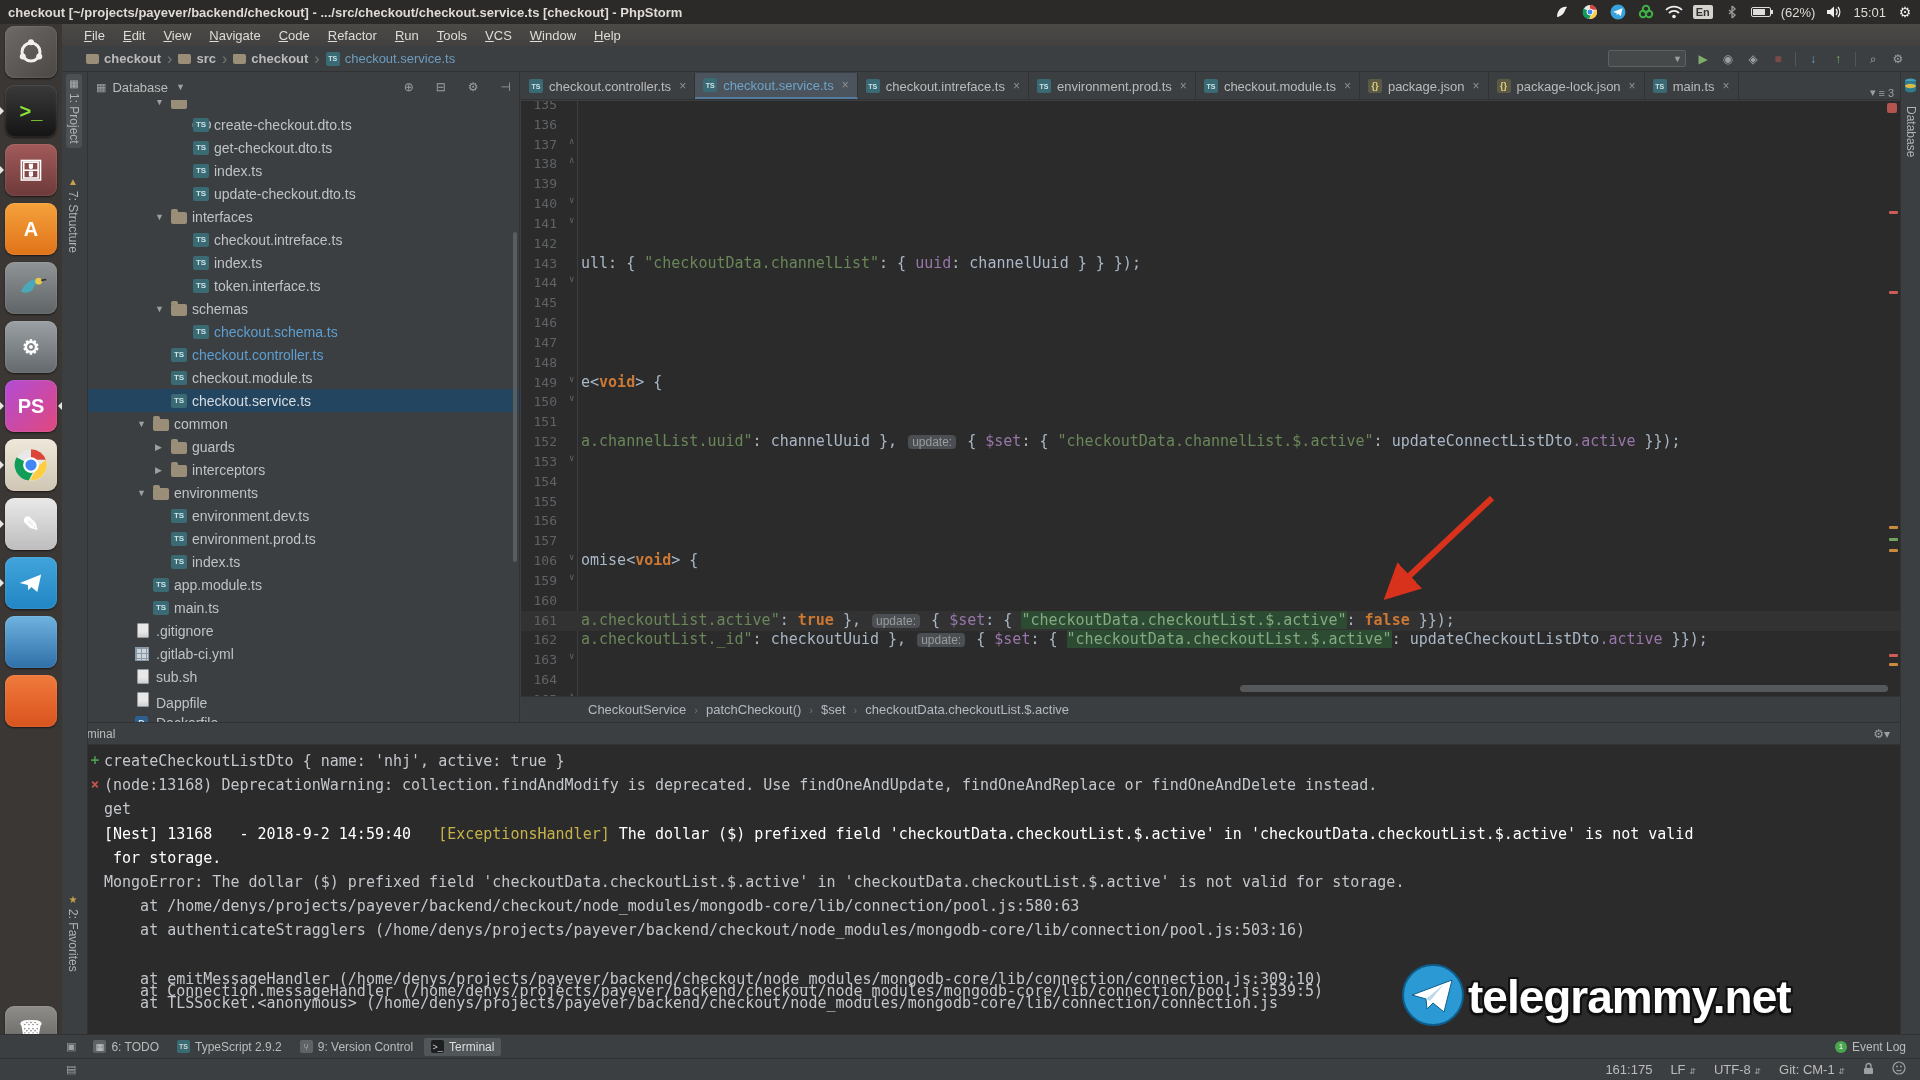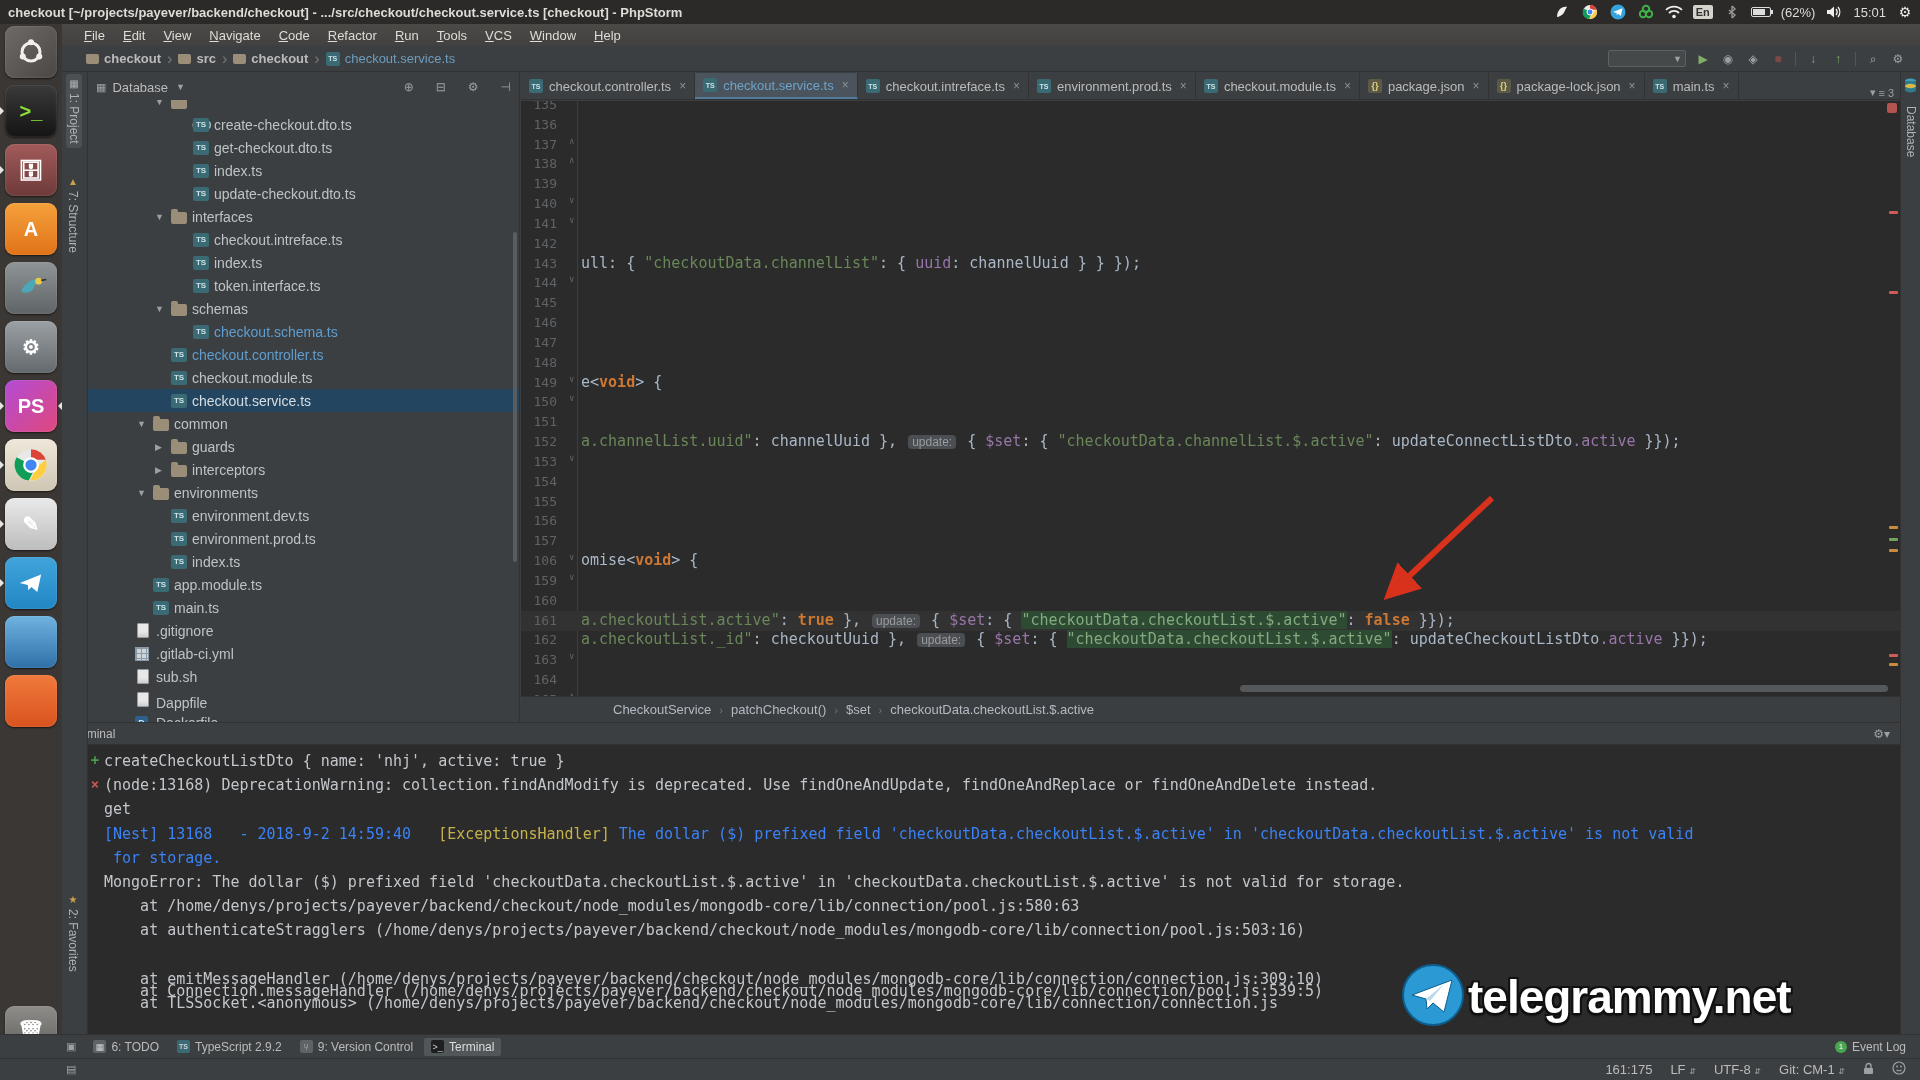--- a/index.html
+++ b/index.html
@@ -105,36 +105,36 @@
   .c-field { color:#9876aa; } 
   .c-hint { background:#4b4e52; color:#999b9d; border-radius:4px; padding:0 4px; font-size:12px;
             font-family:"Liberation Sans",sans-serif; margin:0 2px; }
   .c-hl { color:#83ab80; background:#2d4a32; border-radius:1px; }
   #hscroll { position:absolute; left:719px; bottom:4px; width:648px; height:7px; background:#55585a; border-radius:4px; }
   .smark { position:absolute; width:9px; height:3px; right:2px; border-radius:1px; }
   #err-box { position:absolute; right:3px; top:2px; width:10px; height:10px; background:#b4544e; border-radius:2px; }
 
   
   #ebreadcrumbs { position:absolute; left:521px; top:696px; width:1379px; height:26px; background:#3b3e40;
-                  border-top:1px solid #323232; display:flex; align-items:center; padding-left:92px;
+                  border-top:1px solid #323232; display:flex; align-items:center; padding-left:67px;
                   color:#b2bac2; font-size:13px; z-index:3; }
   .eb-sep { color:#6d7578; margin:0 8px; font-size:11px; }
 
   
   #terminal { position:absolute; left:62px; top:722px; width:1858px; height:312px; background:#2b2b2b;
               border-top:1px solid #323232; z-index:3; }
   #term-header { height:22px; background:#3c3f41; border-bottom:1px solid #323232; display:flex; align-items:center;
                  padding:0 8px; color:#bbbbbb; font-size:12px; }
   #term-header .th-ic { margin-left:auto; color:#9da0a3; font-size:12px; }
   #term-header .th-ic2 { margin-left:12px; color:#9da0a3; font-size:12px; }
   .term-line { position:absolute; left:0; width:100%; height:24px; font-family:"DejaVu Sans Mono", monospace;
                font-size:15px; white-space:pre; }
   .term-gutter { position:absolute; left:26px; width:14px; text-align:center; font-size:14px; font-weight:bold; top:1px; }
   .term-text { position:absolute; left:42px; top:1px; }
-  .t-white { color:#c3c7cb; } .t-red { color:#3b82f6; } .t-yellow { color:#c5b24a; }
+  .t-white { color:#c3c7cb; } .t-red { color:#ffffff; } .t-yellow { color:#c5b24a; }
   .g-green { color:#4e9a4e; } .g-red { color:#c75450; }
 
   
   #toolwin-bar { position:absolute; left:0; top:1034px; width:1920px; height:24px; background:#3c3f41;
                  border-top:1px solid #323232; display:flex; align-items:center; gap:4px; padding-left:66px;
                  color:#bbbbbb; font-size:12px; z-index:55; }
   .tw-item { display:flex; align-items:center; gap:5px; padding:2px 7px; border-radius:2px; }
   .tw-item.active { background:#515658; color:#dddddd; }
   .tw-ic { width:13px; height:13px; display:flex; align-items:center; justify-content:center; font-size:9px;
            background:#5f6365; border-radius:2px; color:#cfd2d4; }

